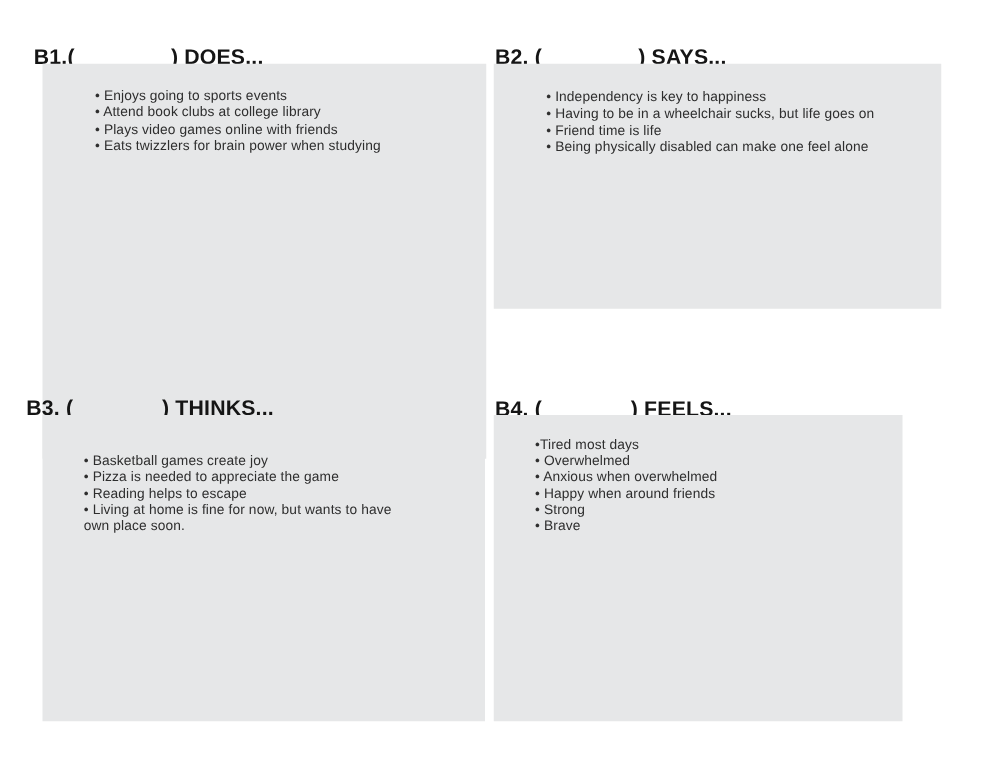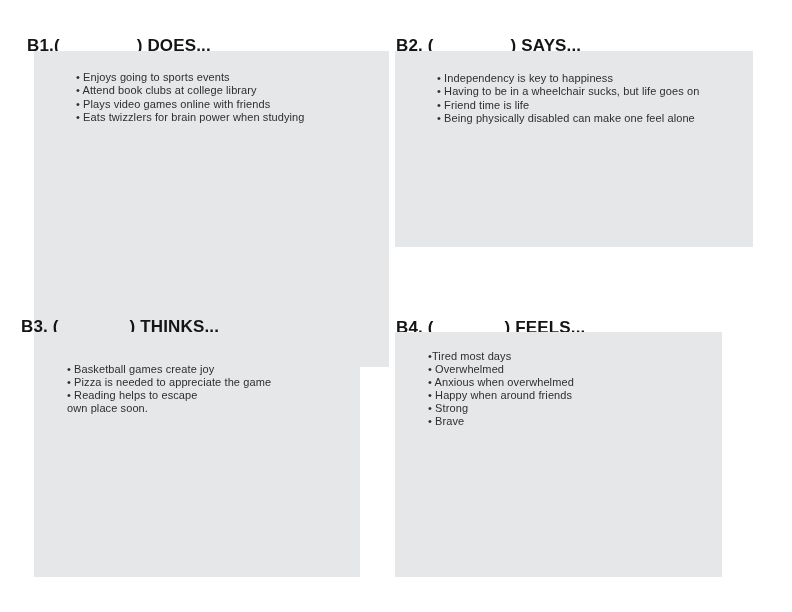--- a/index.html
+++ b/index.html
@@ -48,21 +48,21 @@
   #b1-box { left: 34px; top: 51px; width: 355px; height: 316px; }
   #b1-list { padding: 20px 0 0 42px; }
 
   
   #b2-header { left: 396px; top: 36px; }
   #b2-box { left: 395px; top: 51px; width: 358px; height: 196px; }
   #b2-list { padding: 21px 0 0 42px; }
 
   
   #b3-header { left: 21px; top: 317px; }
-  #b3-box { left: 34px; top: 332px; width: 326px; height: 245px; }
+  #b3-box { left: 34px; top: 332px; width: 354px; height: 245px; }
   #b3-list { padding: 31px 0 0 33px; }
 
   
   #b4-header { left: 396px; top: 318px; }
   #b4-box { left: 395px; top: 332px; width: 327px; height: 245px; }
   #b4-list { padding: 18px 0 0 33px; }
 </style>
 </head>
 <body>
 
@@ -91,20 +91,21 @@
 </div>
 
 <div class="quad-header" id="b3-header">
   <span>B3. (</span><span class="blank w-bottom"></span><span>) THINKS...</span>
 </div>
 <div class="note-box" id="b3-box">
   <div class="bullet-list lh-bottom" id="b3-list">
       <div class="line">• Basketball games create joy</div>
       <div class="line">• Pizza is needed to appreciate the game</div>
       <div class="line">• Reading helps to escape</div>
+      <div class="line">• Living at home is fine for now, but wants to have</div>
       <div class="line">own place soon.</div>
     </div>
 </div>
 
 <div class="quad-header" id="b4-header">
   <span>B4. (</span><span class="blank w-bottom"></span><span>) FEELS...</span>
 </div>
 <div class="note-box" id="b4-box">
   <div class="bullet-list lh-bottom" id="b4-list">
       <div class="line">•Tired most days</div>

